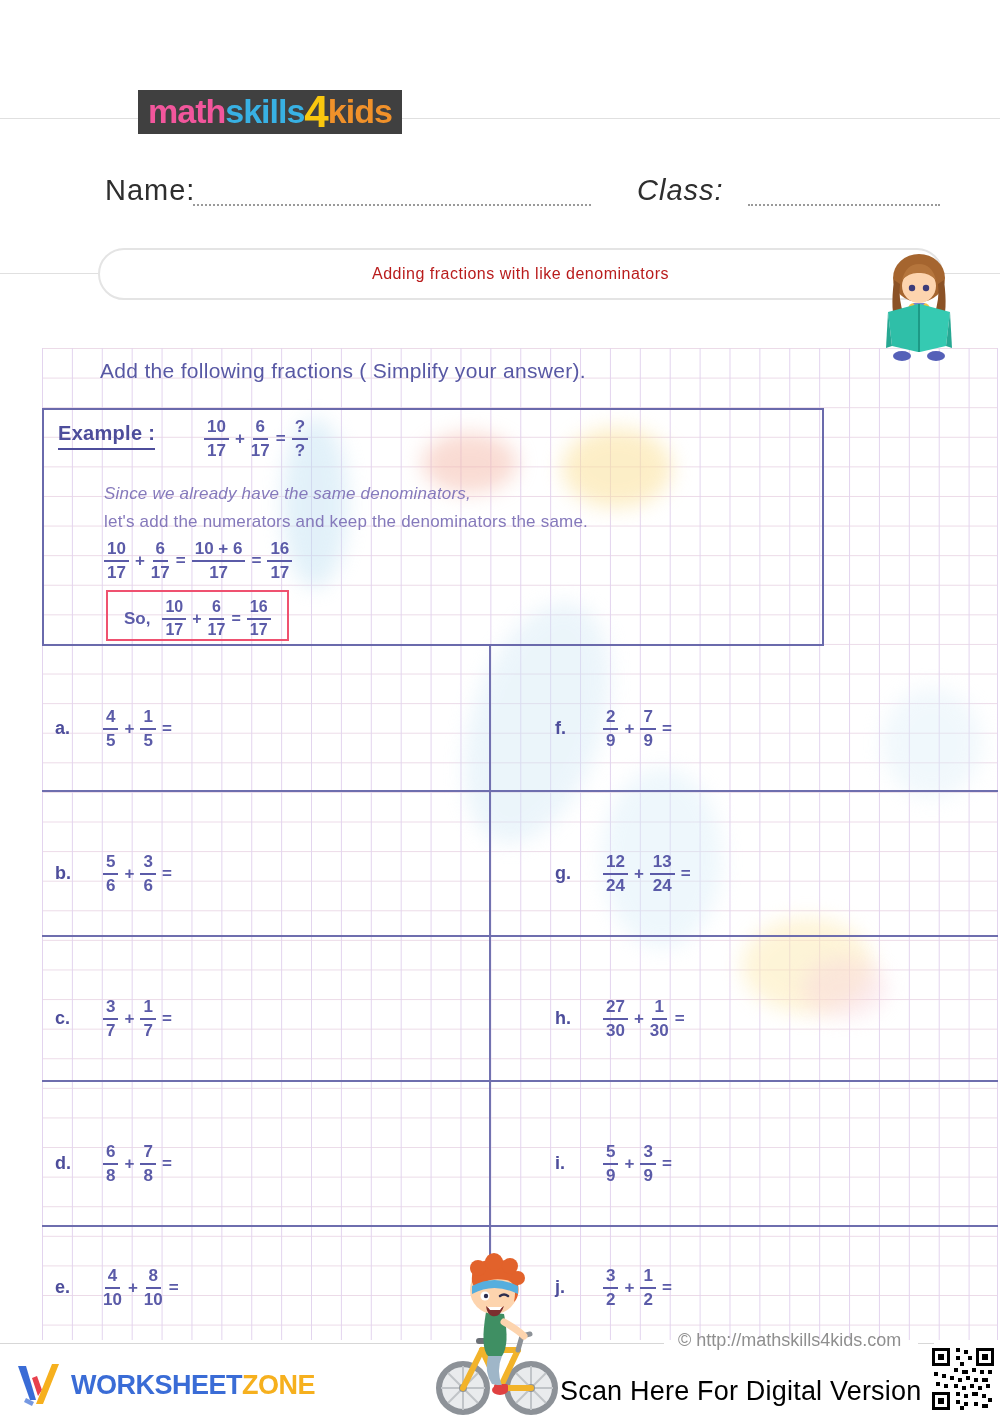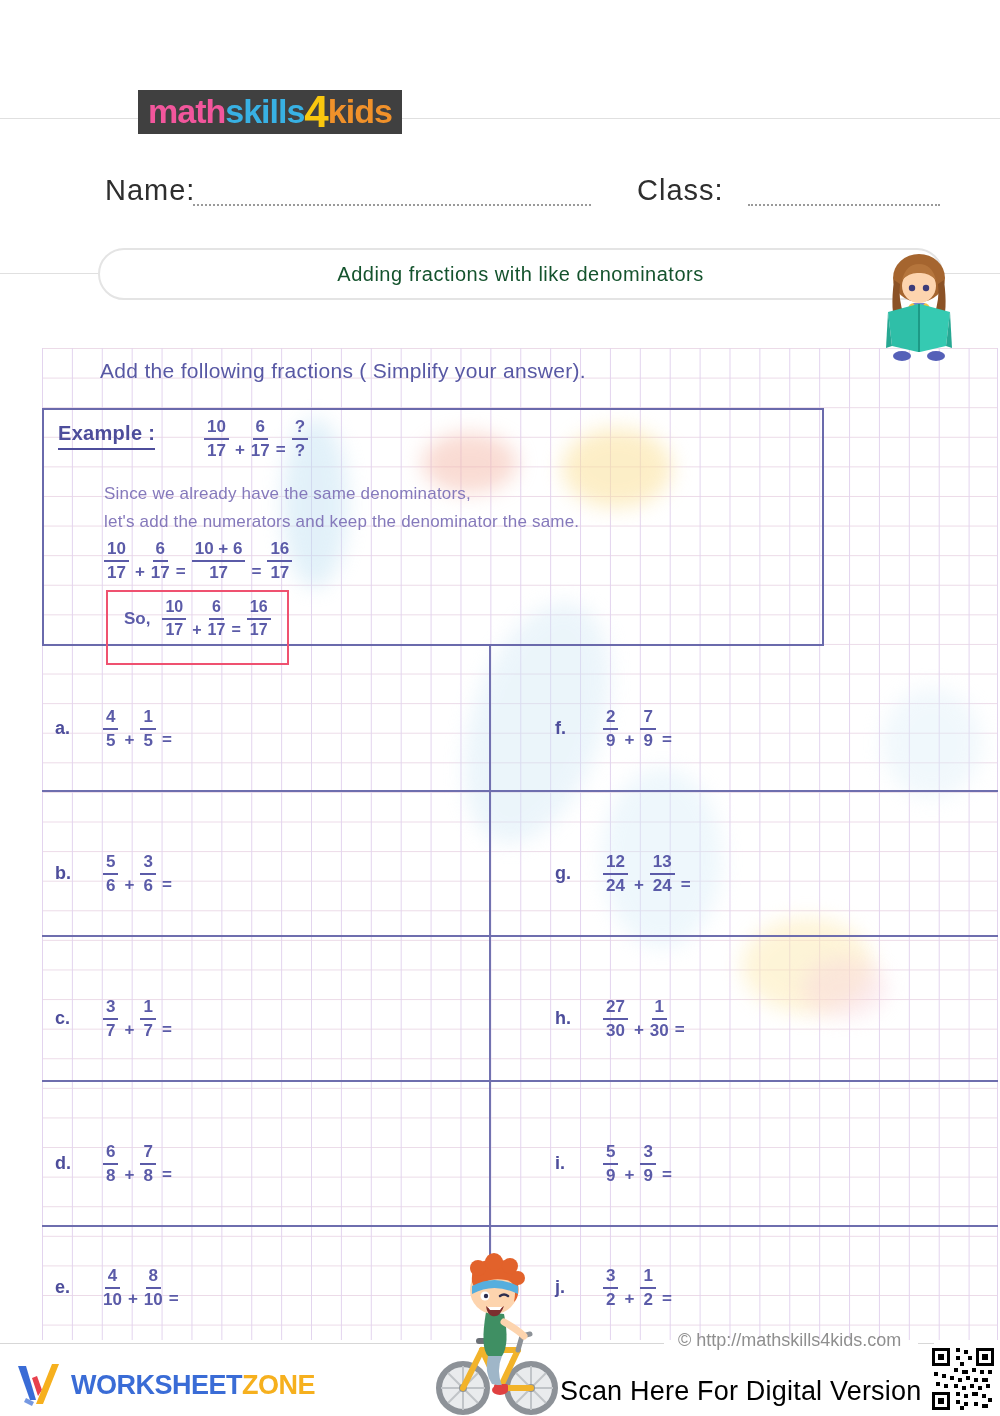--- a/index.html
+++ b/index.html
@@ -13,58 +13,58 @@
           font-weight:bold; font-size:34px; letter-spacing:-1px; line-height:1; }
   .logo span { display:inline-block; }
   .lg-math  { color:#f2569c; }
   .lg-skills{ color:#38b1e4; }
   .lg-four  { color:#f9c70e; font-size:44px; vertical-align:-4px; }
   .lg-kids  { color:#f0912a; }
 
   .field-row { position:absolute; top:172px; left:0; width:804px; height:44px; }
   .field-label { position:absolute; font-size:29px; font-weight:300; color:#2e2e2e; letter-spacing:1px; }
   .name-label { left:105px; top:2px; }
-  .class-label { left:637px; top:2px; }
+  .class-label { left:637px; top:2px;font-style:italic; }
   .dotline { position:absolute; border-bottom:2px dotted #9a9a9a; height:34px; background:transparent; }
   .name-line { left:193px; width:398px; }
   .class-line { left:748px; width:192px; }
 
   
   .banner-line-left  { position:absolute; top:273px; left:0; width:100px; height:1px; background:#e0e0e0; }
   .banner-line-right { position:absolute; top:273px; left:941px; width:59px; height:1px; background:#e0e0e0; }
   .banner { position:absolute; top:248px; left:98px; width:845px; height:52px; background:#fff;
             border:2px solid #e4e4e4; border-radius:28px; display:flex; align-items:center; justify-content:center; }
-  .banner-title { color:#14532d; font-size:20px; letter-spacing:.5px; }
+  .banner-title { color:#b91c1c; font-size:16px; letter-spacing:.5px; }
 
   
   .grid-area { position:absolute; top:348px; left:42px; width:956px; height:992px;
     background-image:
       linear-gradient(to right, #e3d4ee 1px, transparent 1px),
       linear-gradient(to bottom, #ecdbe8 1px, transparent 1px);
     background-size:29.9px 29.6px; border-right:1px solid #e3d4ee; }
 
   .smudge { position:absolute; border-radius:50%; filter:blur(10px); pointer-events:none; }
 
   .instruction { position:absolute; top:359px; left:100px; font-size:21px; color:#5858a4; letter-spacing:.3px; }
 
   
   .example-box { position:absolute; top:408px; left:42px; width:782px; height:238px; border:2px solid #6a6aac; }
   .example-label { position:absolute; top:12px; left:14px; font-size:20px; font-weight:bold; color:#4d4d9b;
                    border-bottom:2px solid #4d4d9b; padding-bottom:3px; letter-spacing:.3px; }
-  .eq { display:inline-flex; align-items:flex-end; color:#5b5ba8; font-weight:600; font-size:16px; }
+  .eq { display:inline-flex; align-items:center; color:#5b5ba8; font-weight:600; font-size:16px; }
   .frac { display:inline-flex; flex-direction:column; align-items:center; line-height:1.05; text-align:center; }
   .fn { display:block; border-bottom:2px solid currentColor; padding:0 3px 2px; }
   .fd { display:block; padding-top:2px; }
   .op { margin:0 6px; font-weight:600; }
   .ex-problem { position:absolute; top:8px; left:160px; font-size:17px; }
   .ex-line { position:absolute; left:60px; color:#8579bb; font-size:17px; letter-spacing:.2px; }
-  .ex-line1 { top:74px; }
+  .ex-line1 { top:74px;font-style:italic; }
   .ex-line2 { top:102px; }
   .ex-working { position:absolute; top:130px; left:60px; font-size:17px; }
-  .so-box { position:absolute; top:180px; left:62px; border:2px solid #ef5170; padding:7px 16px 24px;
+  .so-box { position:absolute; top:180px; left:62px; border:2px solid #ef5170; padding:7px 16px 0;
             display:inline-flex; align-items:center; font-size:17px; }
   .so-word { color:#5b5ba8; font-weight:600; margin-right:12px; }
 
   
   .vdiv { position:absolute; left:489px; top:646px; width:2px; height:694px; background:#7272b0; }
   .hdiv { position:absolute; left:42px; width:956px; height:2px; background:#6e6eae; }
 
   
   .problem { position:absolute; display:flex; align-items:center; }
   .p-label { font-size:18px; font-weight:bold; color:#4d4d9b; width:48px; }
@@ -156,21 +156,21 @@
           <span class="fd">17</span>
         </span>
       <span class="op">=</span>
       <span class="frac">
           <span class="fn">?</span>
           <span class="fd">?</span>
         </span>
     </span>
 
     <div class="ex-line ex-line1">Since we already have the same denominators,</div>
-    <div class="ex-line ex-line2">let's add the numerators and keep the denominator the same.</div>
+    <div class="ex-line ex-line2">let's add the numerators and keep the denominators the same.</div>
 
     <span class="eq ex-working">
       <span class="frac">
           <span class="fn">10</span>
           <span class="fd">17</span>
         </span>
       <span class="op">+</span>
       <span class="frac">
           <span class="fn">6</span>
           <span class="fd">17</span>

